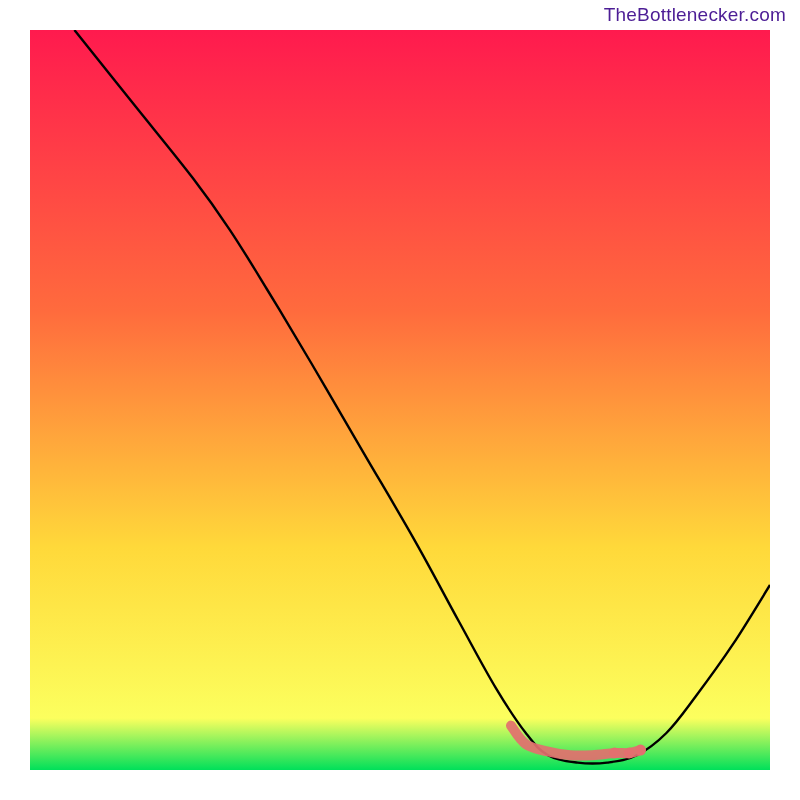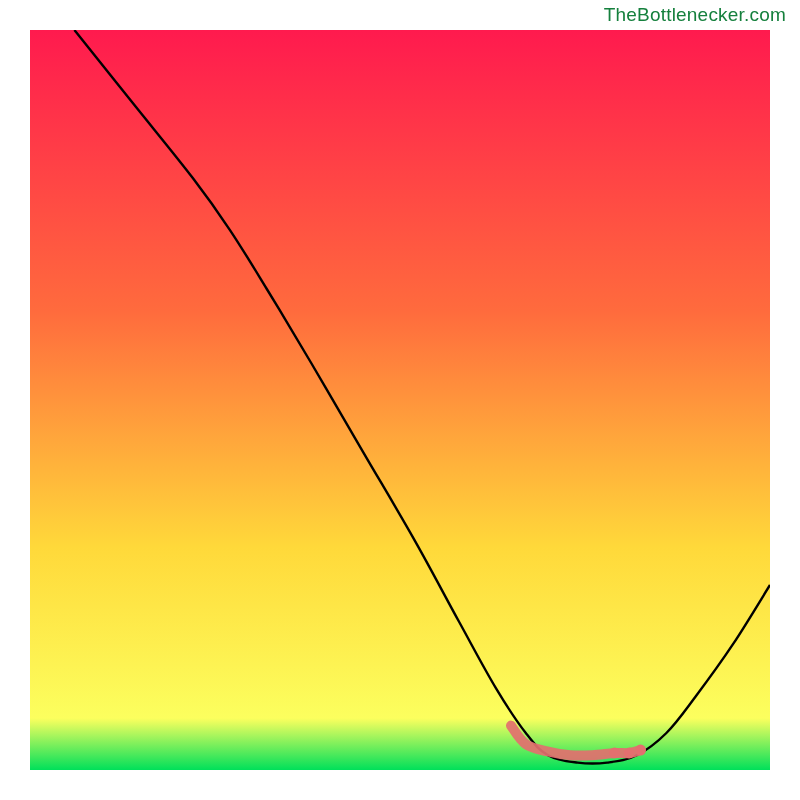--- a/index.html
+++ b/index.html
@@ -4,21 +4,21 @@
 <style>
   * { margin: 0; padding: 0; box-sizing: border-box; }
   html, body { width: 800px; height: 800px; overflow: hidden; background: #fff; }
   .wrap { position: relative; width: 800px; height: 800px; }
   .attribution {
     position: absolute;
     top: 4px;
     right: 14px;
     font-family: Arial, Helvetica, sans-serif;
     font-size: 19px;
-    color: #15803d;
+    color: #4c1d95;
     font-weight: 500;
     letter-spacing: 0.2px;
   }
   .plot {
     position: absolute;
     left: 30px;
     top: 30px;
     width: 740px;
     height: 740px;
   }

